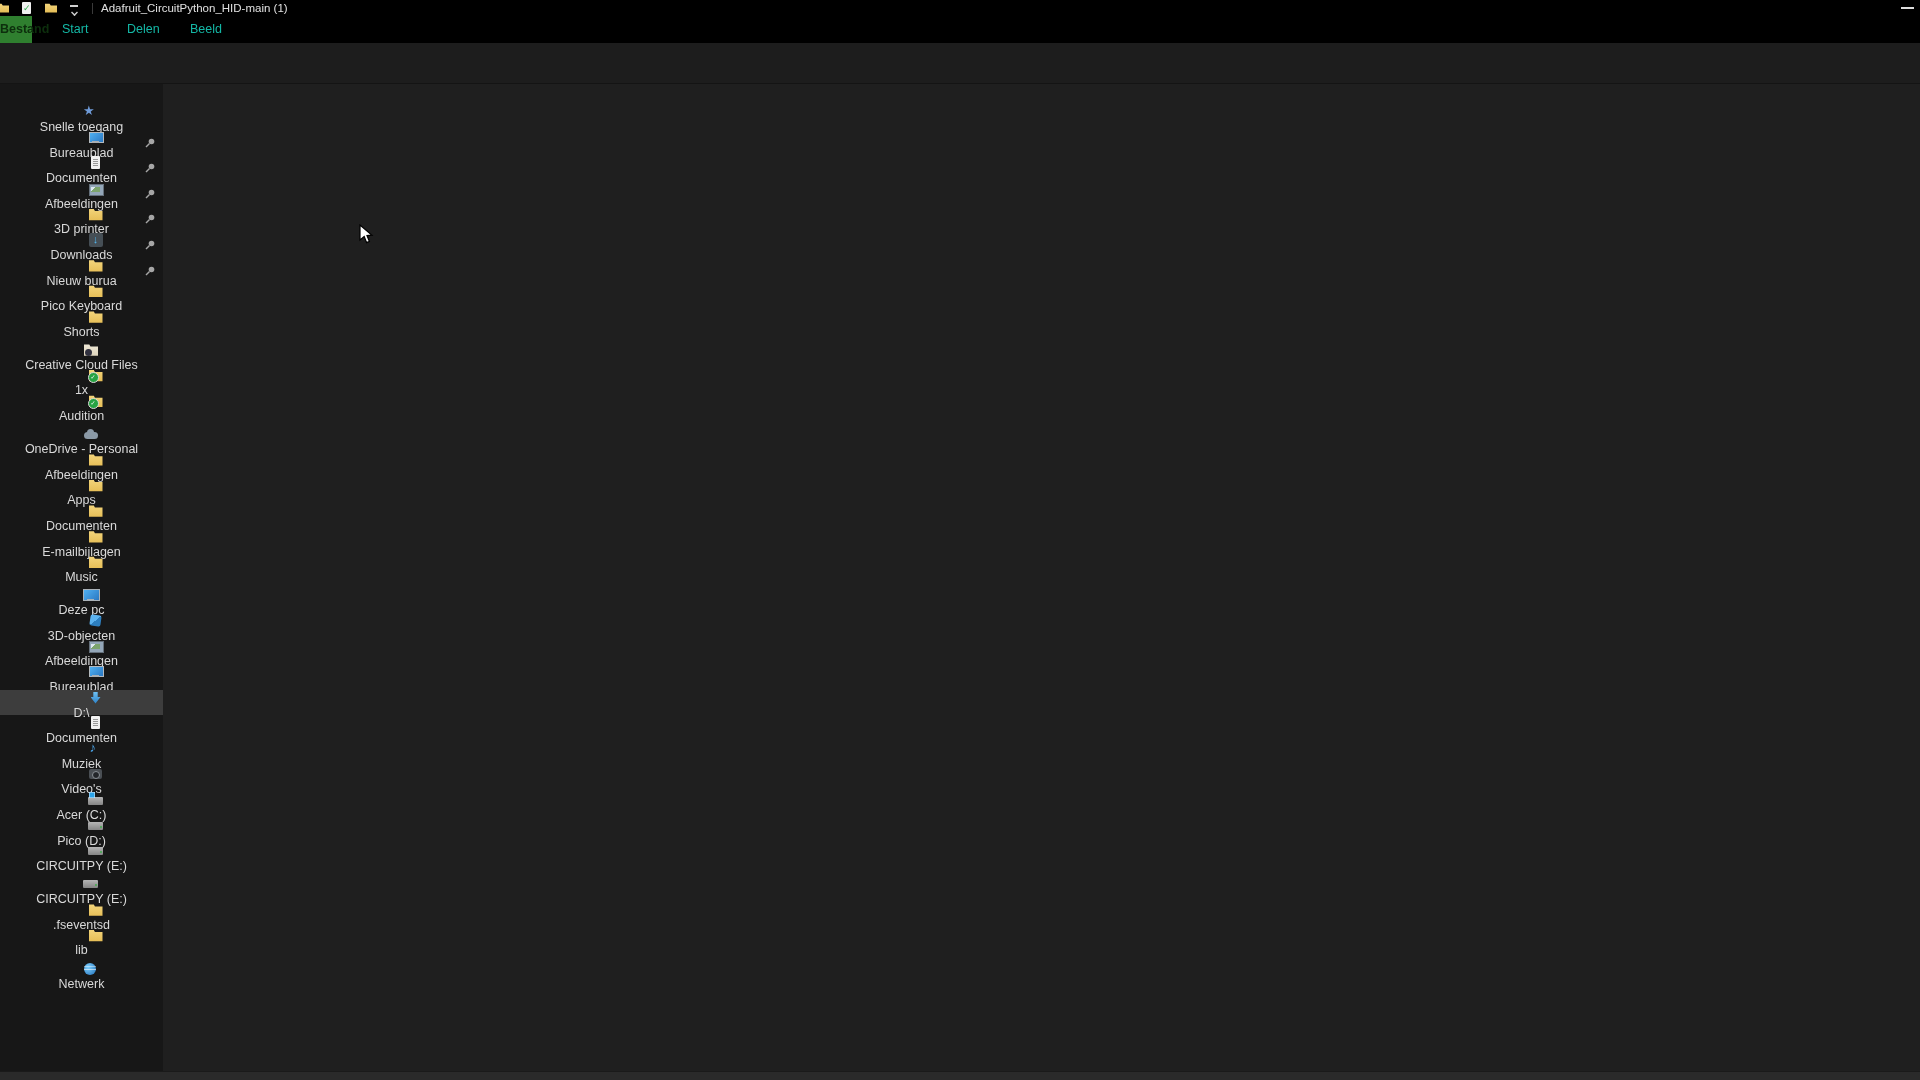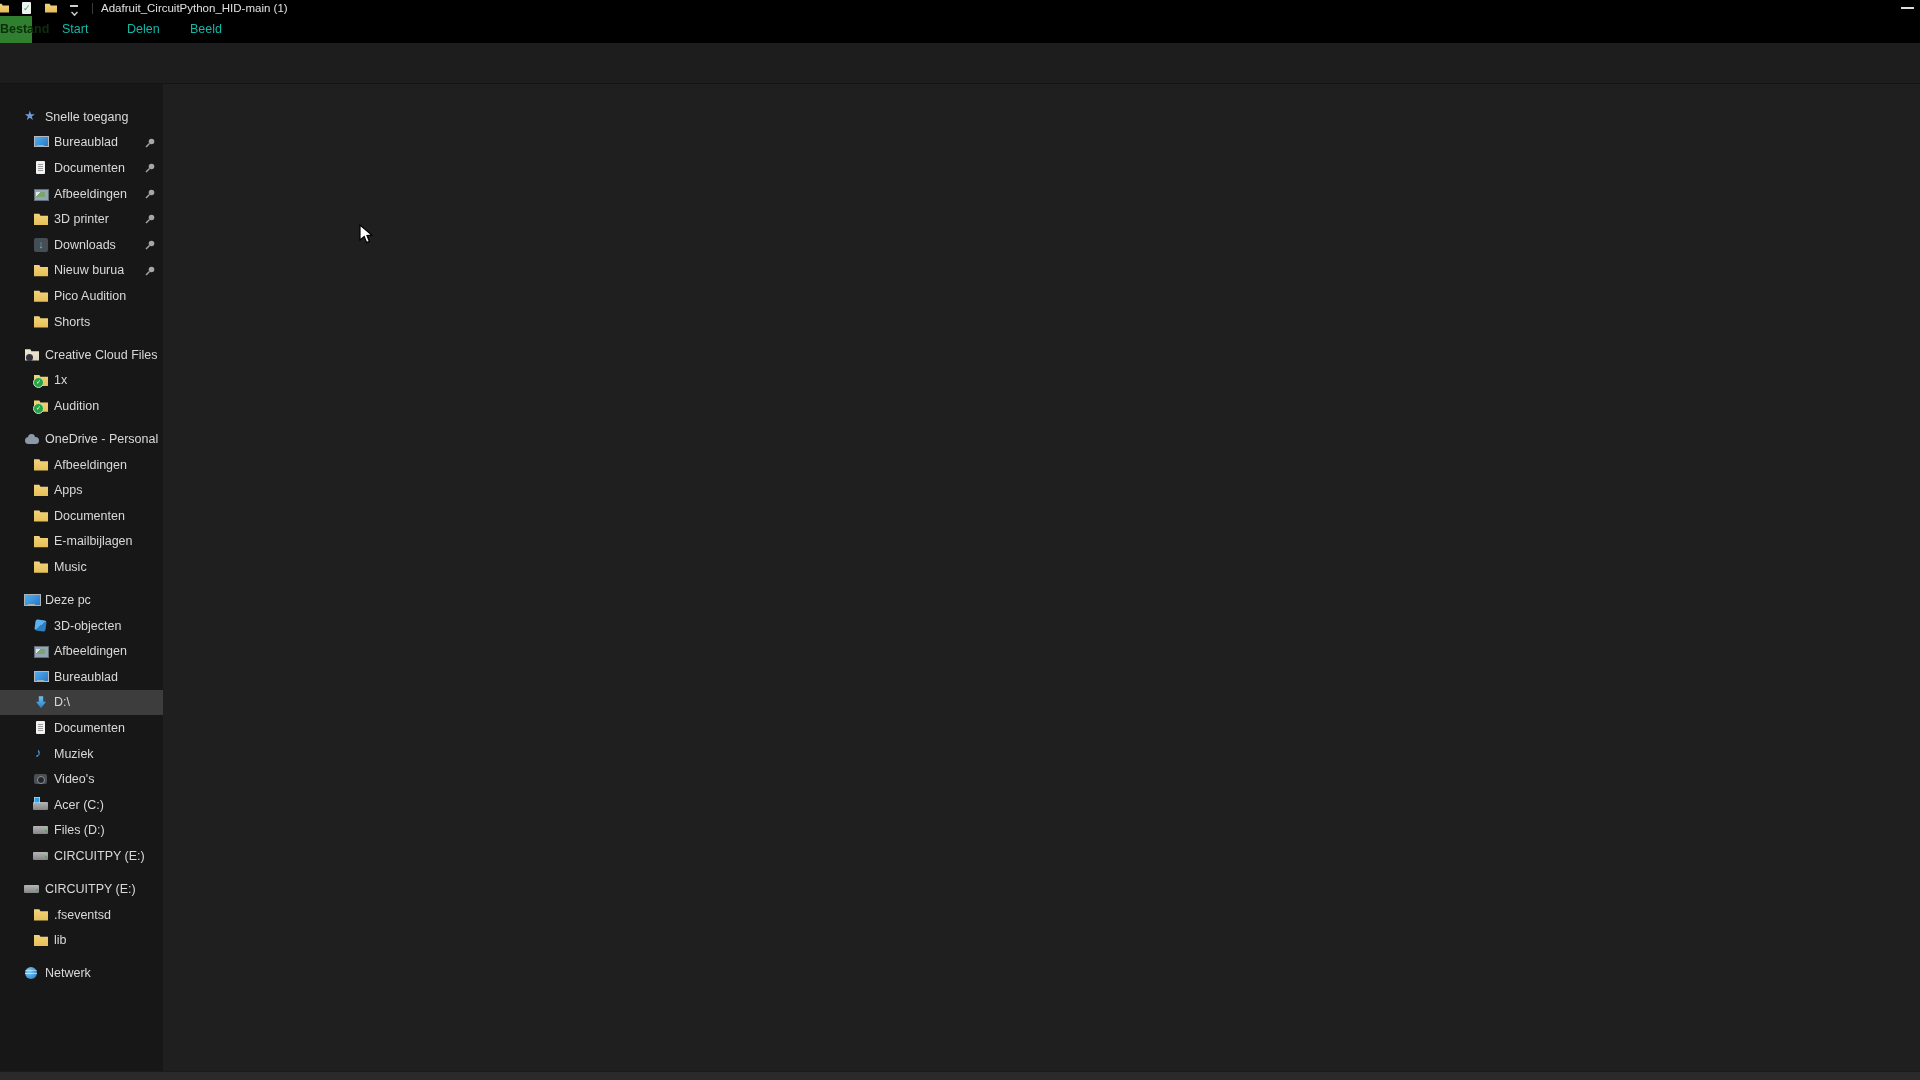--- a/index.html
+++ b/index.html
@@ -45,21 +45,21 @@
   .i-search { position:relative; width:16px; height:16px; margin:0 6px 0 6px; flex:none; }
   .i-search::before { content:""; position:absolute; left:2px; top:2px; width:8px; height:8px; border:1.6px solid #a8a8a8; border-radius:50%; }
   .i-search::after { content:""; position:absolute; left:10px; top:10px; width:5px; height:1.6px; background:#a8a8a8; transform:rotate(45deg); }
 
   
   .main { position:absolute; left:0; top:84px; width:1920px; height:987px; }
   .sidebar { position:absolute; left:0; top:0; width:163px; height:987px; background:#171717; padding-top:20px; overflow:hidden; }
   .content { position:absolute; left:163px; top:0; width:1757px; height:987px; background:#1f1f1f; }
 
   
-  .srow { position:relative; height:25.6px; display:flex; align-items:center; font-size:12.5px; color:#d9d9d9; white-space:nowrap; cursor:default; }
+  .srow { position:relative; height:25.6px; display:flex; align-items:center; font-size:12.5px; color:#d9d9d9; white-space:nowrap; cursor:default;flex-direction:column; }
   .srow .i { margin-left:24px; margin-right:5px; }
   .srow.ind1 .i { margin-left:33px; }
   .srow.gap { margin-top:7.5px; }
   .srow.sel { background:#3d3d3d; }
   .pin { position:absolute; right:7px; top:7px; }
 
   
   .i { position:relative; width:16px; height:16px; display:inline-block; flex:none; }
   .i-folder::before { content:""; position:absolute; inset:1px; background:linear-gradient(180deg,#f4d77f,#e6bd55); clip-path:polygon(0 12%,38% 12%,46% 26%,100% 26%,100% 92%,0 92%); }
   .i-folder-check::before { content:""; position:absolute; inset:1px; background:linear-gradient(180deg,#f4d77f,#e6bd55); clip-path:polygon(0 12%,38% 12%,46% 26%,100% 26%,100% 92%,0 92%); }
@@ -209,21 +209,21 @@
     <div class="srow ind1">
         <span class="i i-folder"></span>
         <span>Nieuw burua</span>
         <svg class="pin" width="11" height="11" viewBox="0 0 11 11">
           <circle cx="6.5" cy="4.5" r="2.8" fill="#a6a6a6"></circle>
           <path d="M4.5 6.5 L1 10" stroke="#a6a6a6" stroke-width="1.4"></path>
         </svg>
       </div>
     <div class="srow ind1">
         <span class="i i-folder"></span>
-        <span>Pico Audition</span>
+        <span>Pico Keyboard</span>
       </div>
     <div class="srow ind1">
         <span class="i i-folder"></span>
         <span>Shorts</span>
       </div>
 
     <div class="srow gap">
         <span class="i i-cc-folder"></span>
         <span>Creative Cloud Files</span>
       </div>
@@ -292,21 +292,21 @@
     <div class="srow ind1">
         <span class="i i-video"></span>
         <span>Video's</span>
       </div>
     <div class="srow ind1">
         <span class="i i-drive-windows"></span>
         <span>Acer (C:)</span>
       </div>
     <div class="srow ind1">
         <span class="i i-drive"></span>
-        <span>Files (D:)</span>
+        <span>Pico (D:)</span>
       </div>
     <div class="srow ind1">
         <span class="i i-drive"></span>
         <span>CIRCUITPY (E:)</span>
       </div>
 
     <div class="srow gap">
         <span class="i i-drive"></span>
         <span>CIRCUITPY (E:)</span>
       </div>

